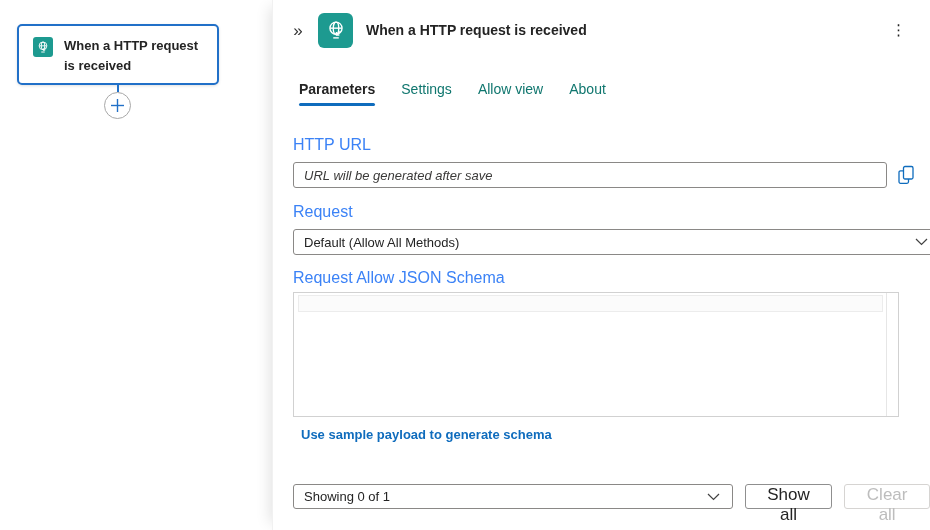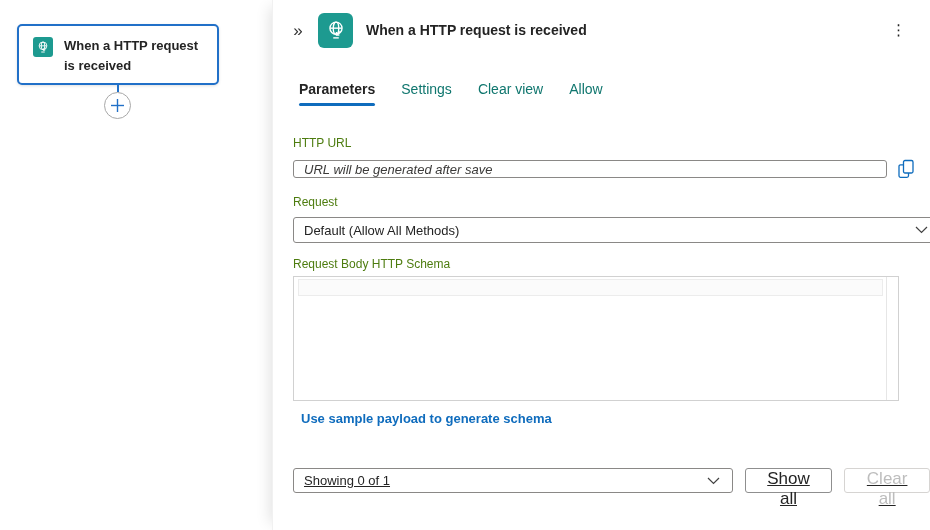--- a/index.html
+++ b/index.html
@@ -37,46 +37,46 @@
   .spacer{flex:1;}
   .menu-btn{width:22px;font-size:15px;color:#242424;background:none;border:none;cursor:pointer;letter-spacing:1px;}
 
   .tabs{display:flex;gap:26px;padding-left:26px;margin-top:33px;}
   .tab{font-size:14px;color:#0f766e;padding-bottom:9px;position:relative;cursor:pointer;background:none;border:none;}
   .tab.selected{font-weight:700;color:#242424;}
   .tab.selected::after{content:"";position:absolute;left:0;right:0;bottom:0;height:3px;
     border-radius:2px;background:var(--accent);}
 
   .content{padding-left:20px;}
-  .field-label{font-size:12px;color:#4d7c0f;}
+  .field-label{font-size:16px;color:#3b82f6;}
 
   .url-section .field-label{margin-top:30px;}
   .url-row{display:flex;align-items:center;margin-top:8px;}
-  .text-input{width:594px;height:18px;border:1px solid var(--border-gray);border-radius:3px;
+  .text-input{width:594px;height:26px;border:1px solid var(--border-gray);border-radius:3px;
     padding:0 10px;font-size:13px;font-family:inherit;color:#242424;outline:none;background:#fff;}
   .text-input::placeholder{font-style:italic;color:#3b3a39;}
   .copy-btn{margin-left:9px;background:none;border:none;cursor:pointer;width:20px;height:22px;
     display:flex;align-items:center;justify-content:center;}
 
   .method-section .field-label{margin-top:15px;}
   .combo{width:648px;height:26px;border:1px solid var(--border-gray);border-radius:3px;background:#fff;
     margin-top:8px;display:flex;align-items:center;justify-content:space-between;
     padding:0 12px 0 10px;font-size:13px;color:#242424;cursor:pointer;}
 
   .schema-section .field-label{margin-top:14px;}
   .editor{position:relative;width:606px;height:125px;border:1px solid #d1d1d1;background:#fff;
     margin-top:5px;cursor:text;}
   .editor .cur-line{position:absolute;top:2px;left:4px;right:15px;height:17px;
     background:#fbfbfb;border:1px solid #ececec;}
   .editor .gutter{position:absolute;top:0;bottom:0;right:0;width:12px;border-left:1px solid #e6e6e6;background:#fff;}
   .sample-link{display:inline-block;margin:10px 0 0 8px;font-size:13px;color:var(--accent);
     text-decoration:none;cursor:pointer;background:none;border:none;font-family:inherit;font-weight:bold;}
 
   .advanced-section{margin-top:41px;}
-  .advanced-row{display:flex;align-items:center;margin-top:14px;gap:12px;text-decoration:underline;}
+  .advanced-row{display:flex;align-items:center;margin-top:14px;gap:12px;}
   .advanced-row .combo{width:458px;height:25px;margin-top:0;}
   .btn{height:25px;padding:0 12px;font-size:17px;font-family:inherit;background:#fff;color:#242424;
     border:1px solid #8f8f8f;border-radius:3px;cursor:pointer;}
   .btn.disabled{border-color:#d6d4d2;color:var(--disabled-text);cursor:default;}
 
   .chev{flex:0 0 auto;}
 </style>
 </head>
 <body>
 
@@ -118,22 +118,22 @@
       </svg>
     </span>
     <span class="header-title">When a HTTP request is received</span>
     <span class="spacer"></span>
     <button class="menu-btn">⋮</button>
   </div>
 
   <div class="tabs">
     <button class="tab selected">Parameters</button>
     <button class="tab">Settings</button>
-    <button class="tab">Clear view</button>
-    <button class="tab">Allow</button>
+    <button class="tab">Allow view</button>
+    <button class="tab">About</button>
   </div>
 
   <div class="content">
 
     <div class="url-section">
       <div class="field-label">HTTP URL</div>
       <div class="url-row">
         <input class="text-input" type="text" placeholder="URL will be generated after save" style="">
         <button class="copy-btn">
           <svg width="18" height="20" viewBox="0 0 18 20" fill="none" stroke="#0f6cbd" stroke-width="1.3">
@@ -148,21 +148,21 @@
       <div class="field-label">Request</div>
       <div class="combo">
         <span>Default (Allow All Methods)</span>
         <svg class="chev" width="13" height="8" viewBox="0 0 13 8" fill="none" stroke="#424242" stroke-width="1.2">
           <path d="M1 1 L6.5 6.5 L12 1"></path>
         </svg>
       </div>
     </div>
 
     <div class="schema-section">
-      <div class="field-label">Request Body HTTP Schema</div>
+      <div class="field-label">Request Allow JSON Schema</div>
       <div class="editor">
         <div class="cur-line"></div>
         <div class="gutter"></div>
       </div>
       <button class="sample-link">Use sample payload to generate schema</button>
     </div>
 
     <div class="advanced-section">
       <div class="advanced-row">
         <div class="combo">

